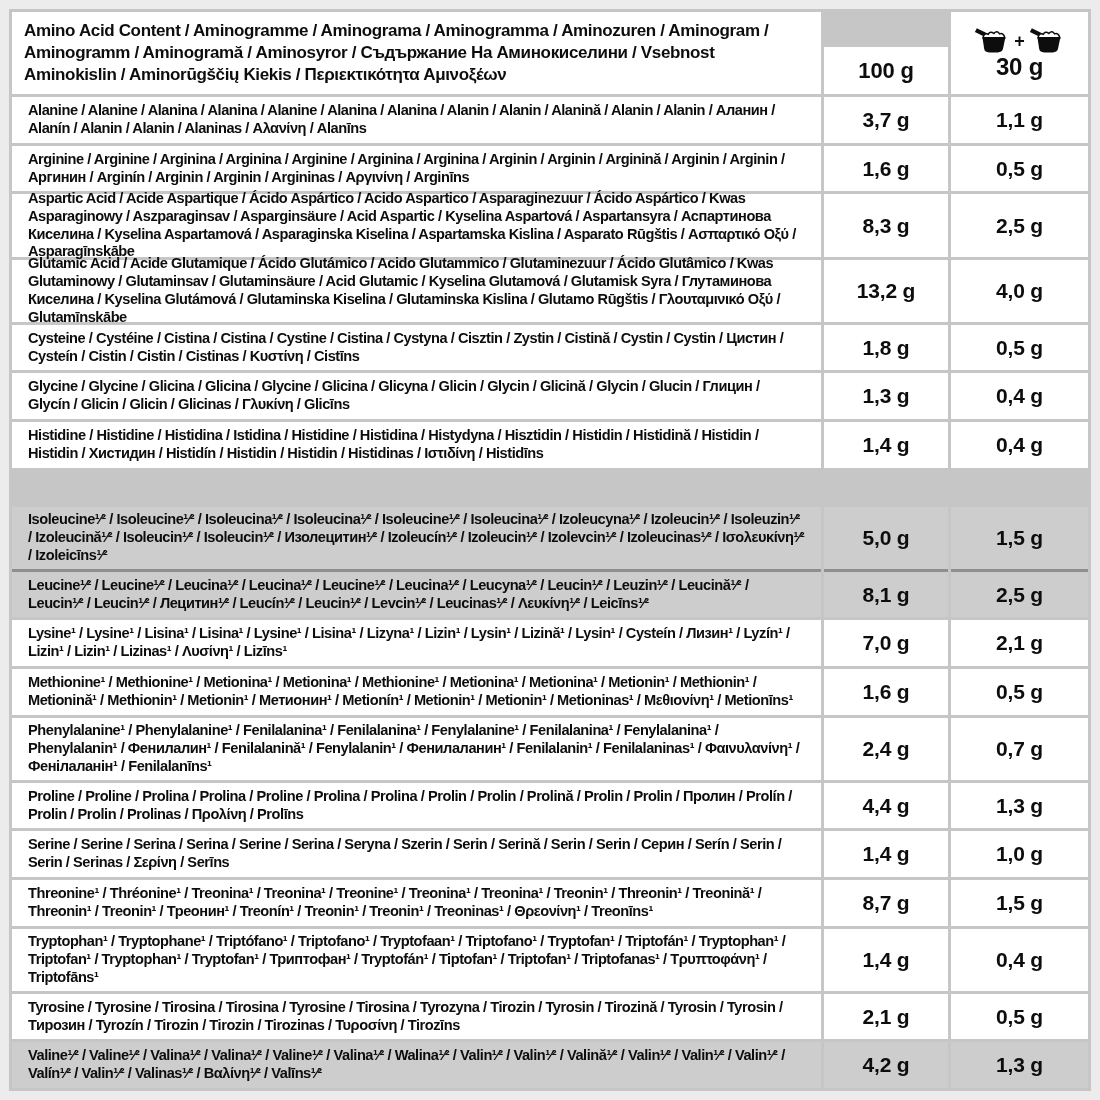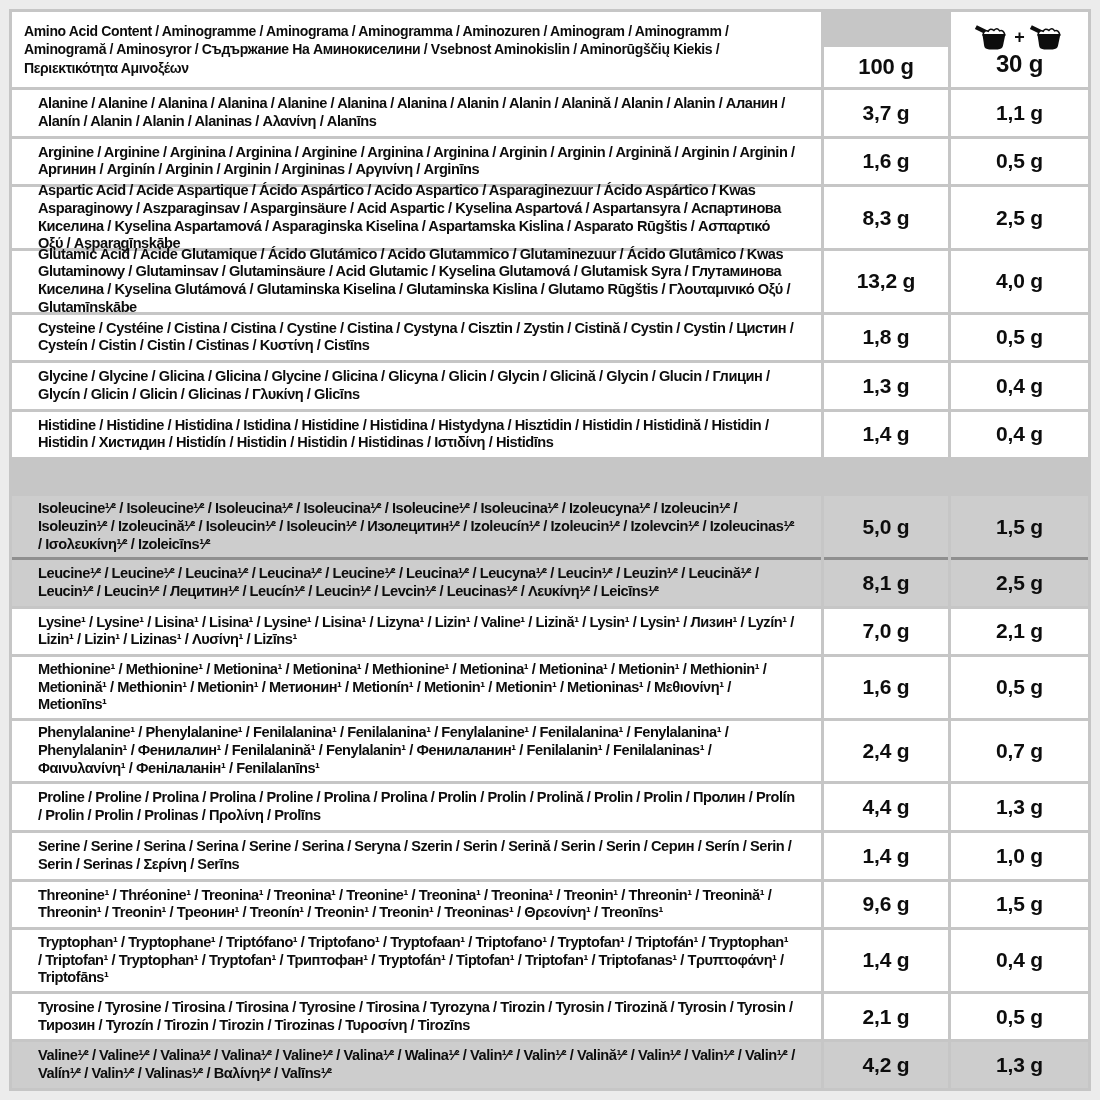--- a/index.html
+++ b/index.html
@@ -18,42 +18,42 @@
     gap:3px;
     background:#c6c6c6;           
     border:3px solid #c6c6c6;
     box-sizing:border-box;
     width:100%;height:100%;
     grid-auto-rows:auto;
   }
   .row{display:contents;}
   .cell{
     background:#ffffff;
-    padding:5px 26px;
+    padding:5px 16px;
     display:flex;flex-direction:column;justify-content:center;
     box-sizing:border-box;
     min-height:40px;
   }
   .cell.name{
     align-items:flex-start;
     font-size:14.6px;font-weight:700;letter-spacing:-0.45px;
     line-height:1.22;
     text-align:left;
   }
   .cell.val{
     align-items:center;text-align:center;
     font-size:21px;font-weight:700;letter-spacing:-0.2px;
     padding:5px 4px;
   }
   .row.shaded > .cell{background:#cdcdcd;}
   .row.divider-bottom > .cell{box-shadow:0 3px 0 0 #8f8f8f;margin-top:36px;}
   
   .row.header > .cell{background:#ffffff;}
   .cell.title{
-    font-size:14px;font-weight:700;letter-spacing:-0.35px;line-height:1.3;
+    font-size:17px;font-weight:700;letter-spacing:-0.35px;line-height:1.3;
     padding:8px 12px;
   }
   .cell.h100{
     font-size:22px;font-weight:700;margin-top:35px;
   }
   .cell.h30{
     font-size:20px;font-weight:700;
     padding:4px 2px;gap:1px;
   }
   .scoops{display:flex;align-items:center;gap:3px;}
@@ -136,21 +136,21 @@
     <div class="cell val">1,5 g</div>
   </div>
 
   <div class="row shaded">
     <div class="cell name">Leucine¹⁄² / Leucine¹⁄² / Leucina¹⁄² / Leucina¹⁄² / Leucine¹⁄² / Leucina¹⁄² / Leucyna¹⁄² / Leucin¹⁄² / Leuzin¹⁄² / Leucină¹⁄² / Leucin¹⁄² / Leucin¹⁄² / Лецитин¹⁄² / Leucín¹⁄² / Leucin¹⁄² / Levcin¹⁄² / Leucinas¹⁄² / Λευκίνη¹⁄² / Leicīns¹⁄²</div>
     <div class="cell val">8,1 g</div>
     <div class="cell val">2,5 g</div>
   </div>
 
   <div class="row">
-    <div class="cell name">Lysine¹ / Lysine¹ / Lisina¹ / Lisina¹ / Lysine¹ / Lisina¹ / Lizyna¹ / Lizin¹ / Valine¹ / Lizină¹ / Lysin¹ / Lysin¹ / Лизин¹ / Lyzín¹ / Lizin¹ / Lizin¹ / Lizinas¹ / Λυσίνη¹ / Lizīns¹</div>
+    <div class="cell name">Lysine¹ / Lysine¹ / Lisina¹ / Lisina¹ / Lysine¹ / Lisina¹ / Lizyna¹ / Lizin¹ / Lysin¹ / Lizină¹ / Lysin¹ / Cysteín / Лизин¹ / Lyzín¹ / Lizin¹ / Lizin¹ / Lizinas¹ / Λυσίνη¹ / Lizīns¹</div>
     <div class="cell val">7,0 g</div>
     <div class="cell val">2,1 g</div>
   </div>
 
   <div class="row">
     <div class="cell name">Methionine¹ / Methionine¹ / Metionina¹ / Metionina¹ / Methionine¹ / Metionina¹ / Metionina¹ / Metionin¹ / Methionin¹ / Metionină¹ / Methionin¹ / Metionin¹ / Метионин¹ / Metionín¹ / Metionin¹ / Metionin¹ / Metioninas¹ / Μεθιονίνη¹ / Metionīns¹</div>
     <div class="cell val">1,6 g</div>
     <div class="cell val">0,5 g</div>
   </div>
 
@@ -167,21 +167,21 @@
   </div>
 
   <div class="row">
     <div class="cell name">Serine / Serine / Serina / Serina / Serine / Serina / Seryna / Szerin / Serin / Serină / Serin / Serin / Серин / Serín / Serin / Serin / Serinas / Σερίνη / Serīns</div>
     <div class="cell val">1,4 g</div>
     <div class="cell val">1,0 g</div>
   </div>
 
   <div class="row">
     <div class="cell name">Threonine¹ / Thréonine¹ / Treonina¹ / Treonina¹ / Treonine¹ / Treonina¹ / Treonina¹ / Treonin¹ / Threonin¹ / Treonină¹ / Threonin¹ / Treonin¹ / Треонин¹ / Treonín¹ / Treonin¹ / Treonin¹ / Treoninas¹ / Θρεονίνη¹ / Treonīns¹</div>
-    <div class="cell val">9,6 g</div>
+    <div class="cell val">8,7 g</div>
     <div class="cell val">1,5 g</div>
   </div>
 
   <div class="row">
     <div class="cell name">Tryptophan¹ / Tryptophane¹ / Triptófano¹ / Triptofano¹ / Tryptofaan¹ / Triptofano¹ / Tryptofan¹ / Triptofán¹ / Tryptophan¹ / Triptofan¹ / Tryptophan¹ / Tryptofan¹ / Триптофан¹ / Tryptofán¹ / Tiptofan¹ / Triptofan¹ / Triptofanas¹ / Τρυπτοφάνη¹ / Triptofāns¹</div>
     <div class="cell val">1,4 g</div>
     <div class="cell val">0,4 g</div>
   </div>
 
   <div class="row">

